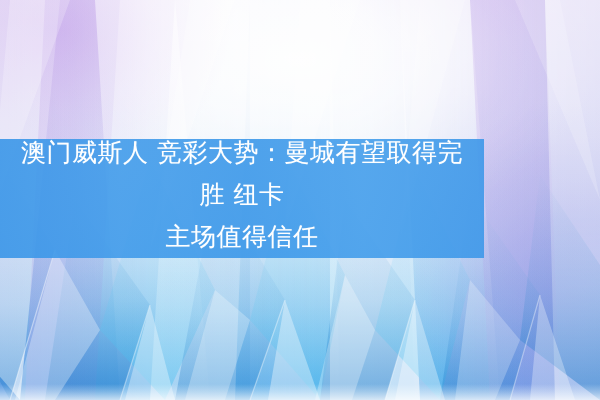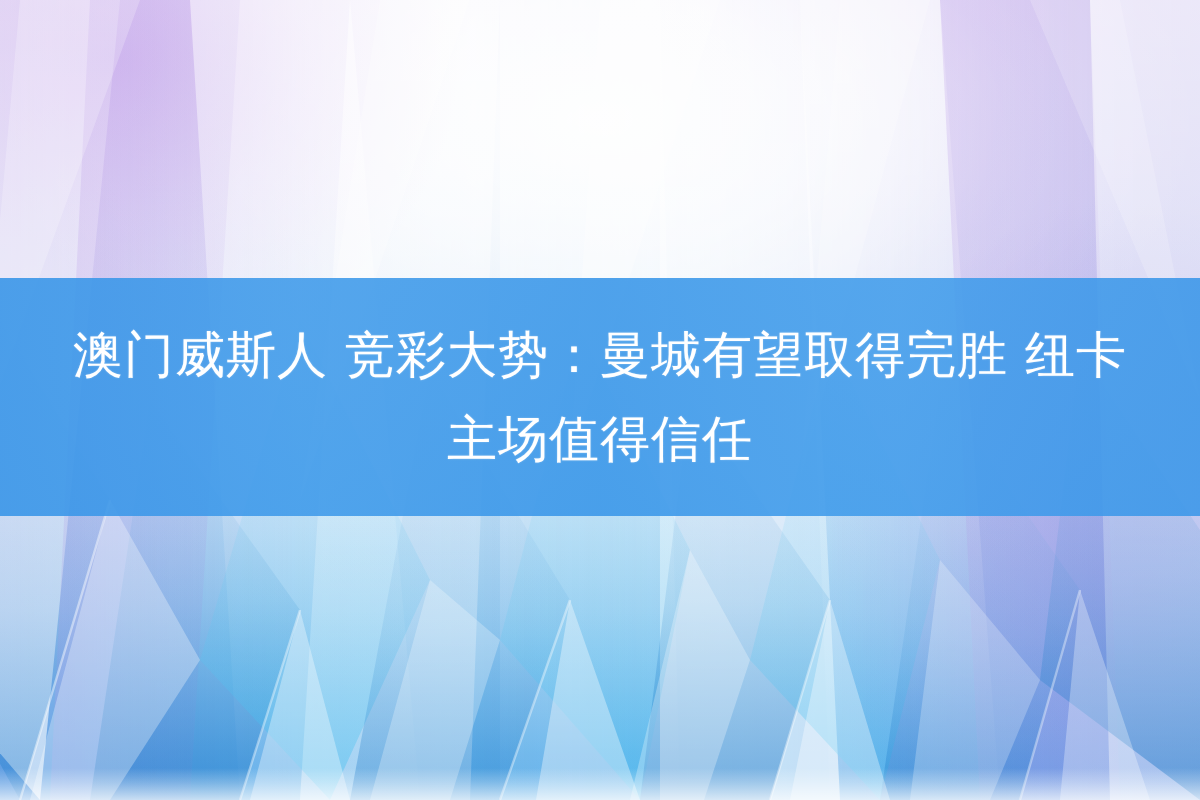--- a/index.html
+++ b/index.html
@@ -84,33 +84,33 @@
     position: absolute;
     inset: 0;
     width: 600px;
     height: 400px;
   }
 
   
   .banner {
     position: absolute;
     left: 0;
-    width: 600px;
+    width: 484px;
     top: 139px;
     height: 119px;
     background: linear-gradient(to right,
       rgba(58,150,232,0.90) 0%,
       rgba(62,154,234,0.88) 25%,
       rgba(60,152,233,0.90) 50%,
       rgba(64,156,235,0.88) 75%,
       rgba(62,152,233,0.90) 100%);
     box-sizing: border-box;
     display: flex;
     flex-direction: column;
-    justify-content: center;
+    justify-content: flex-end;
   }
 
   .headline {
     margin: 0;
     padding: 0 10px;
     color: #ffffff;
     font-family: "DejaVu Sans", "Liberation Sans", sans-serif;
     font-size: 25px;
     line-height: 42px;
     font-weight: 400;

